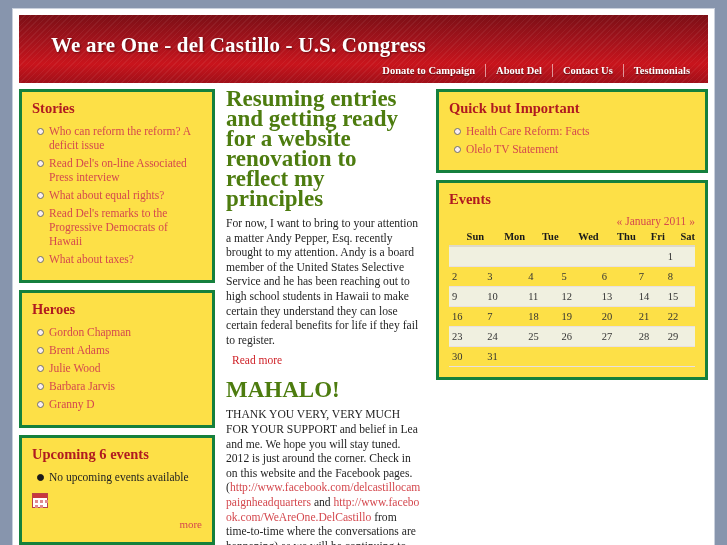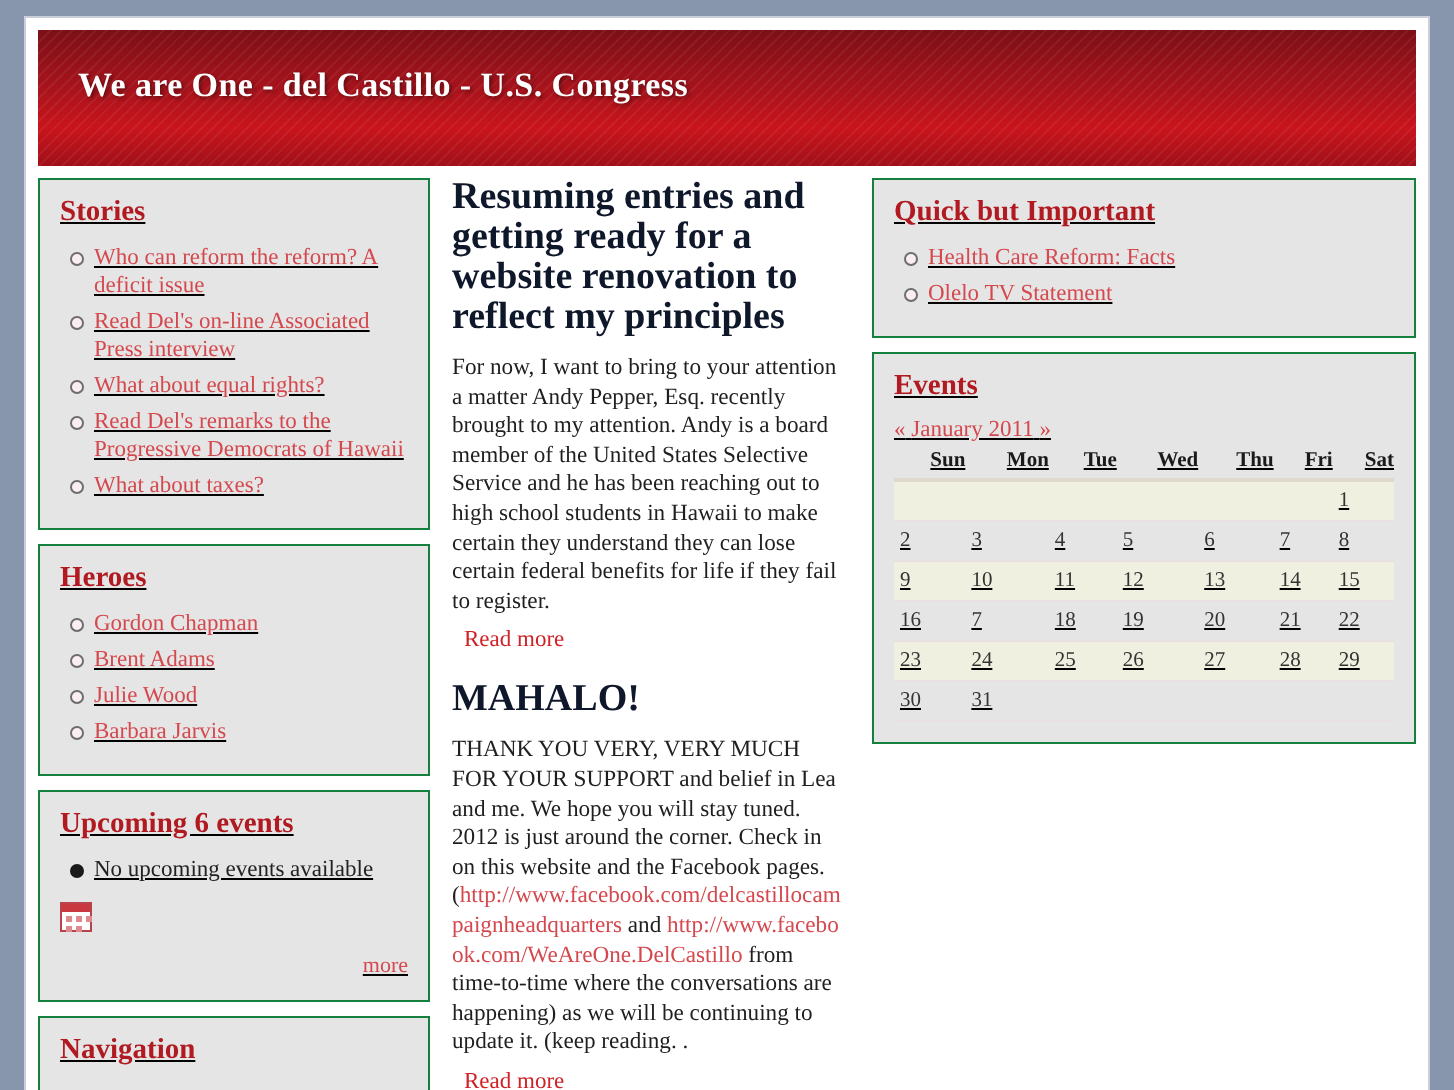--- a/index.html
+++ b/index.html
@@ -27,23 +27,23 @@
       repeating-linear-gradient(135deg,
         rgba(255,255,255,0.055) 0px,
         rgba(255,255,255,0.055) 1px,
         rgba(0,0,0,0.0) 1px,
         rgba(0,0,0,0.0) 4px),
       linear-gradient(to bottom, #7c0f16 0%, #a5131c 40%, #c9141c 72%, #a01019 100%);
     overflow: hidden;
   }
   .site-title {
     position: absolute;
-    left: 20px; top: 18px;
+    left: 32px; top: 18px;
     color: #ffffff;
-    font-size: 17px;
+    font-size: 21px;
     font-weight: bold;
     letter-spacing: .2px;
     text-shadow: 1px 1px 2px rgba(0,0,0,.45);
     white-space: nowrap;
   }
   .topnav {
     position: absolute;
     right: 8px; bottom: 6px;
     display: flex;
     align-items: center;
@@ -65,25 +65,24 @@
   .columns {
     display: flex;
     padding: 6px 6px 0 6px;
     align-items: flex-start;
   }
   .col-left  { width: 196px; flex: 0 0 196px; }
   .col-main  { flex: 1 1 auto; padding: 0 12px 0 11px; min-width: 0; }
   .col-right { width: 272px; flex: 0 0 272px; }
 
   .block {
-    background: #e5e5e5;
-    border: 1px solid #15803d;
+    background: #fde047;
+    border: 3px solid #15803d;
     margin-bottom: 7px;
     padding: 8px 10px 10px 10px;
-    text-decoration: underline;
   }
   .block h2 {
     margin: 0 0 7px 0;
     color: #b01a20;
     font-size: 14.5px;
     font-weight: bold;
     font-family: "Liberation Serif", "DejaVu Serif", serif;
   }
   .block ul {
     margin: 0; padding: 0 0 0 17px;
@@ -135,22 +134,22 @@
   .cal-icon:after {
     content: "";
     position: absolute; left: 2px; top: 6px;
     width: 3px; height: 3px;
     background: #e08a8f;
     box-shadow: 5px 0 0 #e08a8f, 10px 0 0 #e08a8f, 0 5px 0 #e08a8f, 5px 5px 0 #e08a8f;
   }
   
   .post-title {
     margin: 0 0 8px 0;
-    color: #0f172a;
-    font-size: 19px;
+    color: #4d7c0f;
+    font-size: 23px;
     line-height: 20px;
     font-weight: bold;
   }
   .post-body {
     margin: 0;
     font-size: 11.6px;
     line-height: 14.6px;
     color: #1f1f1f;
     font-family: "Liberation Serif", "DejaVu Serif", serif;
   }
@@ -158,21 +157,21 @@
   .read-more {
     display: block;
     margin: 6px 0 14px 6px;
     color: #cf2127;
     font-size: 11.5px;
     font-weight: normal;
     text-decoration: none;
   }
   
   .cal-nav {
-    text-align: left;
+    text-align: right;
     color: #d4484e;
     font-size: 11.5px;
     margin: 2px 0 3px 0;
   }
   .cal-nav a { color: #d4484e; text-decoration: none; }
   table.calendar {
     width: 100%;
     border-collapse: collapse;
     font-size: 11px;
   }
@@ -192,20 +191,29 @@
   }
   table.calendar tr.alt td { background: #f0f0e0; }
 </style>
 </head>
 <body>
 
 <div class="page">
 
   <div class="header">
     <div class="site-title">We are One - del Castillo - U.S. Congress</div>
+    <div class="topnav">
+      <a href="#">Donate to Campaign</a>
+      <span class="sep"></span>
+      <a href="#">About Del</a>
+      <span class="sep"></span>
+      <a href="#">Contact Us</a>
+      <span class="sep"></span>
+      <a href="#">Testimonials</a>
+    </div>
   </div>
 
   <div class="columns">
 
     <div class="col-left">
 
       <div class="block">
         <h2>Stories</h2>
         <ul>
           <li><a href="#">Who can reform the reform? A deficit issue</a></li>
@@ -216,20 +224,21 @@
         </ul>
       </div>
 
       <div class="block">
         <h2>Heroes</h2>
         <ul>
           <li><a href="#">Gordon Chapman</a></li>
           <li><a href="#">Brent Adams</a></li>
           <li><a href="#">Julie Wood</a></li>
           <li><a href="#">Barbara Jarvis</a></li>
+          <li><a href="#">Granny D</a></li>
         </ul>
       </div>
 
       <div class="block">
         <h2>Upcoming 6 events</h2>
         <ul>
           <li class="plain">No upcoming events available</li>
         </ul>
         <span class="cal-icon"></span>
         <div class="more-row">

